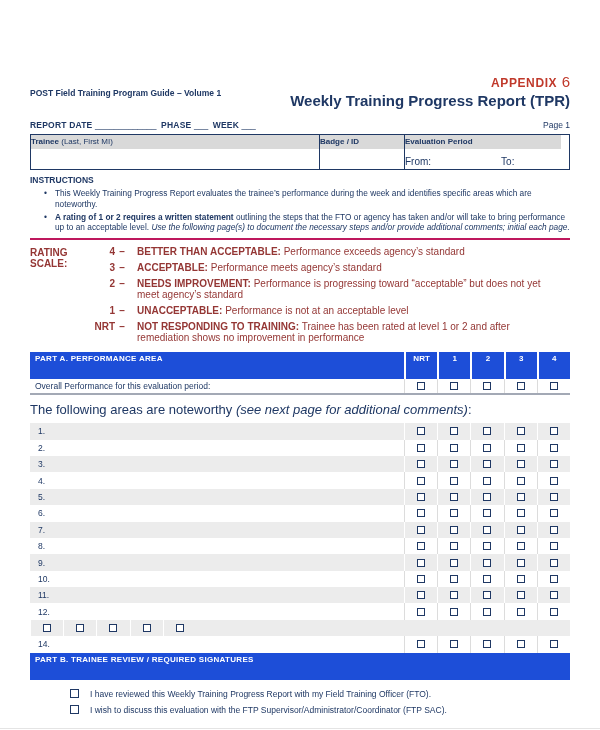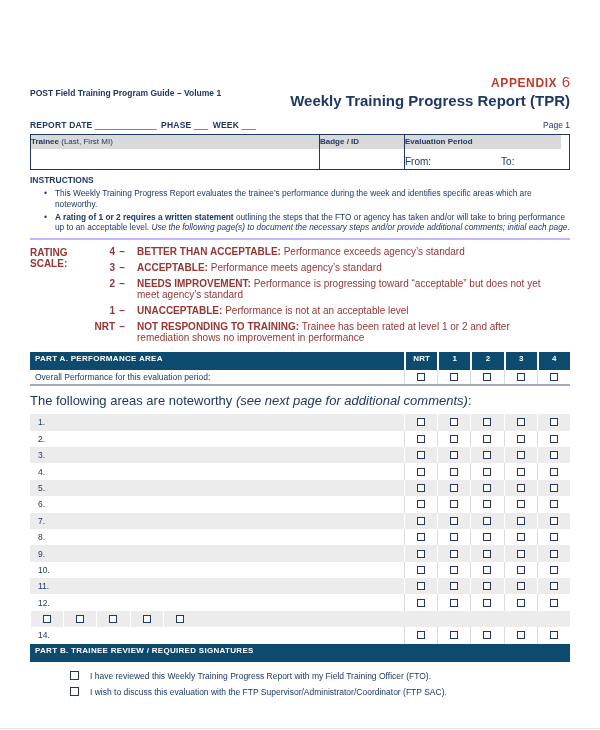--- a/index.html
+++ b/index.html
@@ -36,38 +36,38 @@
   .c1 { width:288px; }
   .c2 { width:85px; border-left:1px solid #1F3864; }
   .c3 { width:157px; border-left:1px solid #1F3864; }
   .t-head .t-cell { background:#D9D9D9; height:14px; font-size:8px; line-height:12px; }
   .t-body .t-cell { height:20px; }
   .t-head b { font-weight:700; }
   .eval-body { display:flex; align-items:flex-end; padding-bottom:2px; font-size:10px; }
   .to-label { margin-left:70px; }
 
   
-  .instructions { margin-top:4px; border-bottom:2px solid #c4b5fd; padding-bottom:5px; }
+  .instructions { margin-top:4px; border-bottom:2px solid #be185d; padding-bottom:5px; }
   .instr-heading { font-size:8.5px; font-weight:700; line-height:12px; }
   .bullet { position:relative; padding-left:25px; font-size:8.3px; line-height:10.8px; margin-top:2px; }
   .bullet::before { content:"•"; position:absolute; left:14px; top:0; font-size:8.5px; }
   .bullet i { font-style:italic; }
 
   
   .rating { display:flex; margin-top:6px; color:#943634; font-size:10px; }
   .rs-label { width:60px; font-weight:700; padding-top:1px; }
   .rs-items { flex:1; }
   .rs-row { display:flex; line-height:11px; margin-bottom:5px; }
   .rs-val { width:25px; text-align:right; font-weight:700; }
   .rs-dash { width:14px; text-align:center; font-weight:700; }
   .rs-text { flex:1; max-width:433px; padding-left:8px; }
   .rs-text b { font-weight:700;text-align:center; }
 
   
-  .part-bar { display:flex; background:#0c4a6e; color:#fff; height:18px; margin-top:4px; }
+  .part-bar { display:flex; background:#1d4ed8; color:#fff; height:27px; margin-top:4px; }
   .bar-label { width:374px; padding-left:5px; font-size:8px; font-weight:700; letter-spacing:.3px; line-height:13px; }
   .hdr-cell { width:33.2px; border-left:2px solid #fff; text-align:center; font-size:8px; font-weight:700; line-height:13px; }
 
   .overall-row, .perf-row { display:flex; align-items:center; }
   .overall-row { height:14px; font-size:8.5px; }
   .overall-label { width:374px; padding-left:5px; }
   .cb-cell { width:33.2px; height:100%; display:flex; align-items:center; justify-content:center; border-left:1px solid #DCDCDC; }
   .checkbox { width:8px; height:8px; border:1.5px solid #1F3864; background:#fff; display:inline-block; cursor:pointer; }
   .divider { height:2px; background:#A3A9B5; }
 

